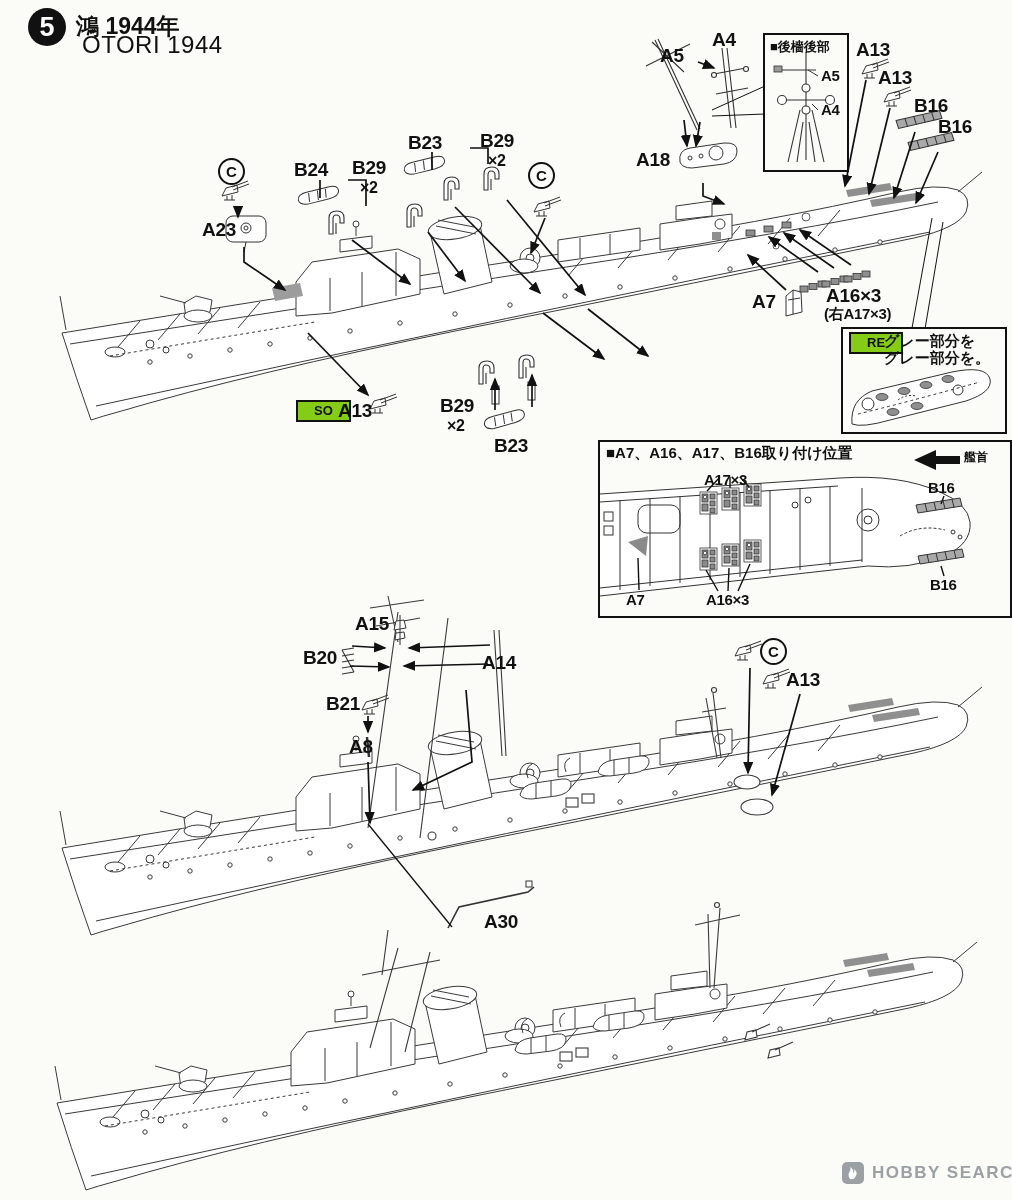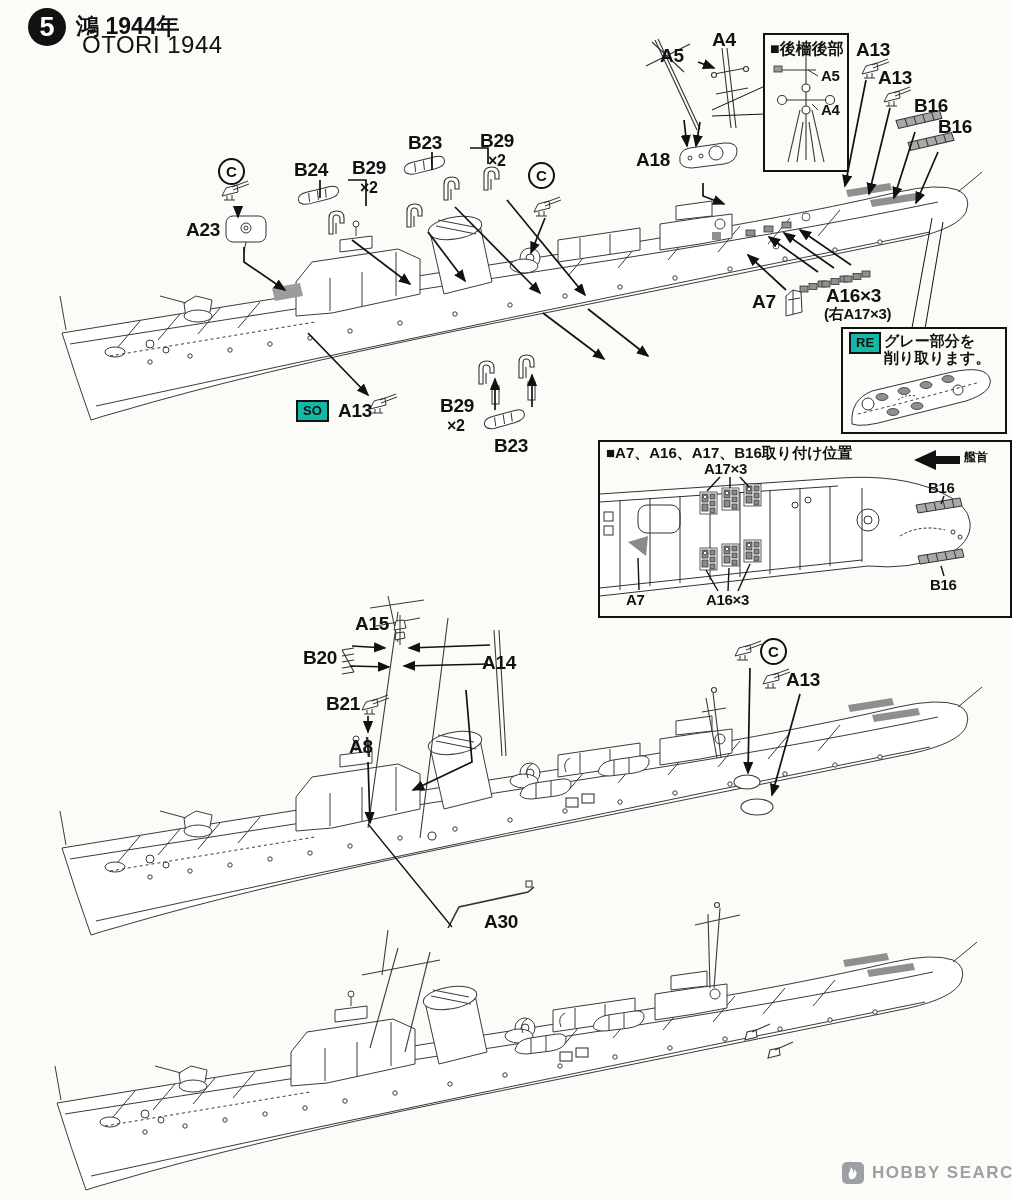--- a/index.html
+++ b/index.html
@@ -7,21 +7,21 @@
           font-family:"Liberation Sans",sans-serif;color:#111;}
   .plabel{position:absolute;font-weight:700;font-size:19px;letter-spacing:-0.3px;
           white-space:nowrap;line-height:1;color:#111;}
   .qty{font-size:16px;}
   .sm{font-size:15px;}
   .circ{position:absolute;width:23px;height:23px;border:2.5px solid #111;border-radius:50%;
         display:flex;align-items:center;justify-content:center;font-weight:700;font-size:15px;
         background:#fbfbf8;}
   .inset{position:absolute;border:2.5px solid #111;}
   .codebox{position:absolute;border:2px solid #111;font-weight:700;font-size:13px;
-           padding:1px 5px;line-height:1.25;background:#14b8a6;}
+           padding:1px 16px;line-height:1.25;background:#84cc16;}
   .jp{position:absolute;font-weight:700;font-size:15px;white-space:nowrap;line-height:1.15;}
   .boxtitle{position:absolute;font-weight:700;font-size:15px;white-space:nowrap;}
   .hdr-badge{position:absolute;left:28px;top:8px;width:38px;height:38px;background:#111;
              border-radius:50%;color:#fff;display:flex;align-items:center;justify-content:center;
              font-size:27px;font-weight:700;}
   .hdr-jp{position:absolute;left:76px;top:11px;font-size:23px;font-weight:700;}
   .hdr-en{position:absolute;left:76px;top:31px;font-size:24px;font-weight:400;letter-spacing:0.5px;margin-left:6px;}
   .wm{position:absolute;left:842px;top:1162px;display:flex;align-items:center;gap:8px;color:#9aa0a3;}
   .wm-text{font-weight:700;font-size:17px;letter-spacing:1.5px;white-space:nowrap;}
   .bow-arrow{position:absolute;}
@@ -358,21 +358,21 @@
         <path d="M639,590 L638,558"></path>
       </g>
     </g>
   </svg>
 
   <div class="hdr-badge">5</div>
   <div class="hdr-jp">鴻 1944年</div>
   <div class="hdr-en">OTORI 1944</div>
 
   <div class="circ" style="left:218px;top:158px">C</div>
-  <div class="plabel" style="left:186px;top:220px">A23</div>
+  <div class="plabel" style="left:202px;top:220px">A23</div>
   <div class="plabel" style="left:294px;top:160px">B24</div>
   <div class="plabel" style="left:352px;top:158px">B29</div>
   <div class="plabel qty" style="left:360px;top:180px">×2</div>
   <div class="plabel" style="left:408px;top:133px">B23</div>
   <div class="plabel" style="left:480px;top:131px">B29</div>
   <div class="plabel qty" style="left:488px;top:153px">×2</div>
   <div class="circ" style="left:528px;top:162px">C</div>
   <div class="plabel" style="left:660px;top:46px">A5</div>
   <div class="plabel" style="left:712px;top:30px">A4</div>
   <div class="plabel" style="left:636px;top:150px">A18</div>
@@ -383,32 +383,32 @@
   <div class="plabel" style="left:752px;top:292px">A7</div>
   <div class="plabel" style="left:826px;top:286px">A16×3</div>
   <div class="plabel sm" style="left:824px;top:306px">(右A17×3)</div>
   <div class="codebox" style="left:296px;top:400px">SO</div>
   <div class="plabel" style="left:338px;top:401px">A13</div>
   <div class="plabel" style="left:440px;top:396px">B29</div>
   <div class="plabel qty" style="left:447px;top:418px">×2</div>
   <div class="plabel" style="left:494px;top:436px">B23</div>
 
   <div class="inset" style="left:763px;top:33px;width:82px;height:135px"></div>
-  <div class="jp" style="left:770px;top:40px;font-size:16px">■後檣後部</div>
+  <div class="jp" style="left:770px;top:40px;font-size:13px">■後檣後部</div>
   <div class="plabel sm" style="left:821px;top:68px">A5</div>
   <div class="plabel sm" style="left:821px;top:102px">A4</div>
 
   <div class="inset" style="left:841px;top:327px;width:162px;height:103px"></div>
   <div class="codebox" style="left:849px;top:332px">RE</div>
   <div class="jp" style="left:884px;top:332px">グレー部分を</div>
-  <div class="jp" style="left:884px;top:349px">削り取ります。</div>
+  <div class="jp" style="left:884px;top:349px">グレー部分を。</div>
 
   <div class="inset" style="left:598px;top:440px;width:410px;height:174px"></div>
   <div class="boxtitle" style="left:606px;top:444px">■A7、A16、A17、B16取り付け位置</div>
-  <div class="plabel sm" style="left:704px;top:461px">A17×3</div>
+  <div class="plabel sm" style="left:704px;top:472px">A17×3</div>
   <svg class="bow-arrow" style="left:912px;top:450px" width="50" height="22">
     <polygon points="24,0 24,6 48,6 48,14 24,14 24,20 2,10" fill="#111"></polygon>
   </svg>
   <div class="jp" style="left:964px;top:451px;font-size:12px">艦首</div>
   <div class="plabel sm" style="left:928px;top:480px">B16</div>
   <div class="plabel sm" style="left:930px;top:577px">B16</div>
   <div class="plabel sm" style="left:626px;top:592px">A7</div>
   <div class="plabel sm" style="left:706px;top:592px">A16×3</div>
 
   <div class="plabel" style="left:355px;top:614px">A15</div>

